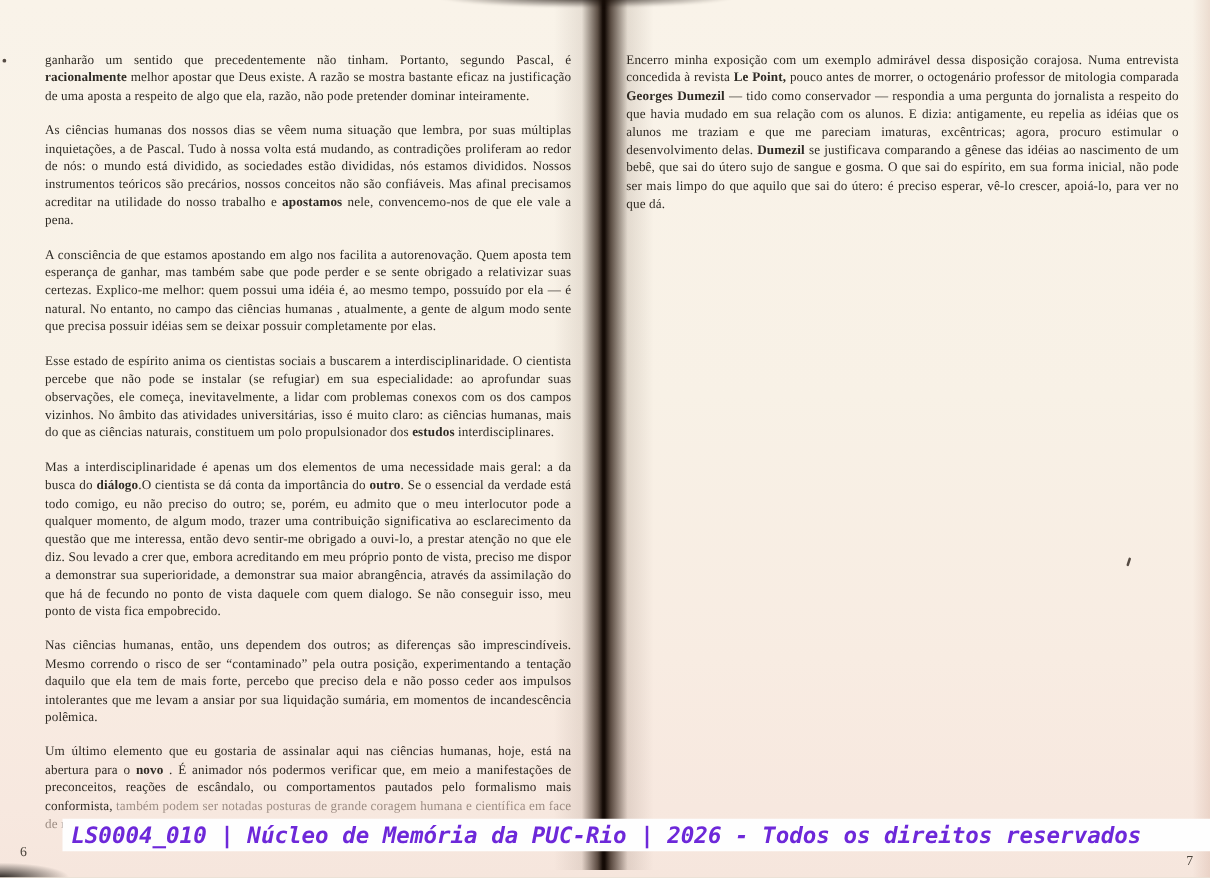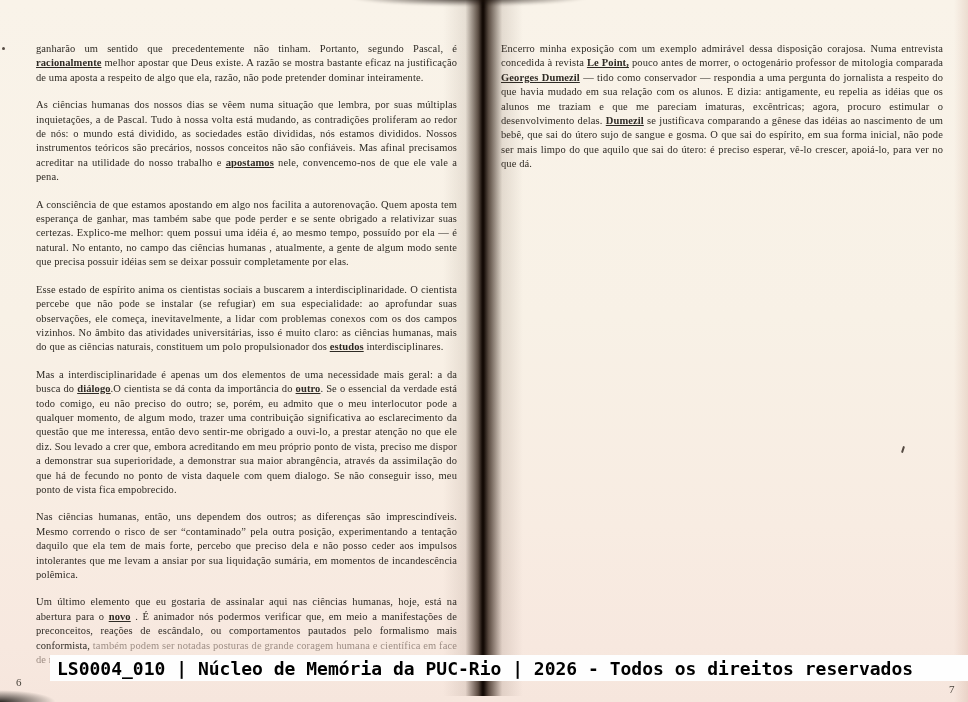--- a/index.html
+++ b/index.html
@@ -25,21 +25,21 @@
     position: absolute;
     font-size: 10.5px;
     line-height: 14.4px;
     color: #2e2a24;
     text-align: justify;
     letter-spacing: 0.01em;
   }
   .text-col-left  { left: 36px;  top: 42px; width: 421px; }
   .text-col-right { left: 10px;  top: 42px; width: 442px; }
   .text-col p { margin: 0 0 13px 0; }
-  .text-col span.b { font-weight: bold; text-decoration: underline; }
+  .text-col span.b { font-weight: bold; }
   .text-col span.f {
     color: rgba(82, 66, 56, 0.55);
     filter: blur(0.35px);
   }
   .page-num {
     position: absolute;
     font-size: 11px;
     color: #4a443c;
   }
   .page-num-left  { left: 16px;  top: 676px; }
@@ -84,22 +84,23 @@
     display: flex; align-items: center;
     padding-left: 7px;
     box-sizing: border-box;
     z-index: 6;
     overflow: hidden;
   }
   .watermark span {
     font-family: "DejaVu Sans Mono", monospace;
     font-size: 18px;
     font-weight: bold;
-    color: #000000;
+    color: #6d28d9;
     white-space: nowrap;
+    font-style: italic;
   }
 </style>
 </head>
 <body>
 
 <div class="spread">
 
   <div class="page page-left">
     <div class="text-col text-col-left">
         <p><span>ganharão um sentido que precedentemente não tinham. Portanto, segundo Pascal, é </span><span class="b">racionalmente</span><span> melhor apostar que Deus existe. A razão se mostra bastante eficaz na justificação de uma aposta a respeito de algo que ela, razão, não pode pretender dominar inteiramente.</span></p>

